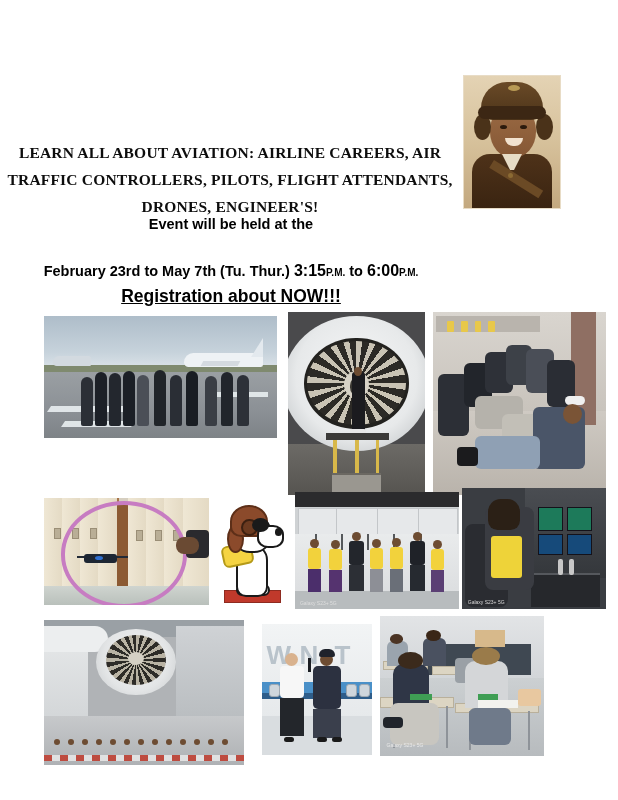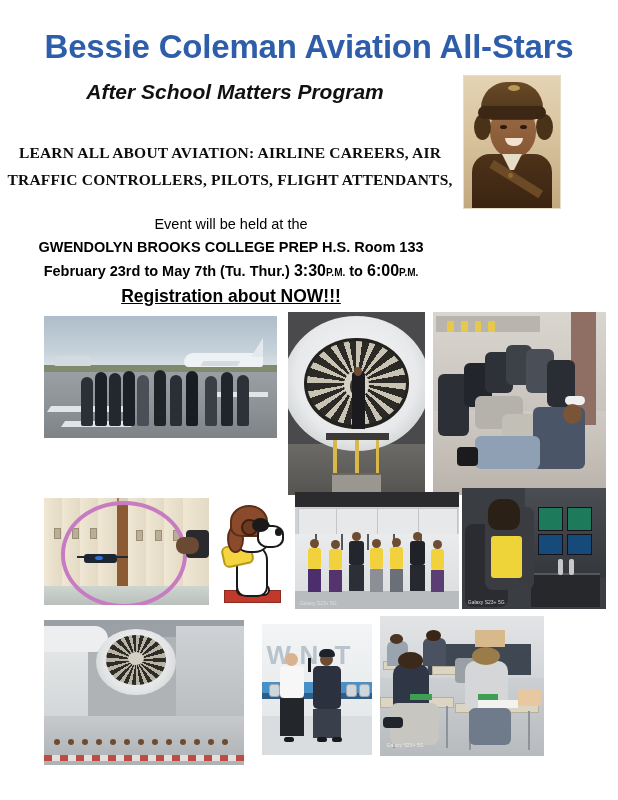--- a/index.html
+++ b/index.html
@@ -46,21 +46,21 @@
   .slab.l3{top:171px;}
   .slab.l4{top:198px;}
 
   .evt{
     position:absolute;left:0;width:462px;
     text-align:center;
     font-family:"Liberation Sans",sans-serif;
     color:#000;
     white-space:nowrap;
   }
-  .evt.e1{top:216px;font-size:14.5px;}
+  .evt.e1{top:216px;font-size:14.5px;font-weight:bold;}
   .evt.e2{top:239px;font-size:14.5px;font-weight:bold;}
   .evt.e3{top:262px;font-size:14.5px;font-weight:bold;}
   .evt.e3 .small{font-size:10px;font-weight:bold;}
   .evt.e3 .big{font-size:16px;font-weight:bold;}
   .evt.e4{top:286px;font-size:17.5px;font-weight:bold;text-decoration:underline;}
 
   
   .portrait{
     position:absolute;left:463px;top:75px;width:96px;height:132px;
     background:
@@ -268,30 +268,28 @@
   .cl-stu{position:absolute;}
   .cl-head{border-radius:50%;}
   .cl-chair{position:absolute;background:#9aa0a6;border-radius:4px;}
   .cl-wm{position:absolute;left:4%;bottom:6%;font-size:5px;color:#e8e8e8;}
 </style>
 </head>
 <body>
 
 <div class="flyer">
 
-  <div class="title">Bessie Coleman Aviation All-Stars</div>
-  <div class="subtitle">After School Matters Program</div>
 
   <div class="slab l2">LEARN ALL ABOUT AVIATION: AIRLINE  CAREERS, AIR</div>
   <div class="slab l3">TRAFFIC CONTROLLERS, PILOTS, FLIGHT ATTENDANTS,</div>
+  <div class="slab l4">DRONES, ENGINEER'S!</div>
 
   <div class="evt e1">Event will be held at the</div>
-  <div class="evt e2">GWENDOLYN BROOKS COLLEGE PREP H.S.  Room 133</div>
   <div class="evt e3">
-    <span>February 23rd to May 7th (Tu. Thur.) </span><span class="big">3:30</span><span class="small">P.M.</span><span> to </span><span class="big">6:00</span><span class="small">P.M.</span>
+    <span>February 23rd to May 7th (Tu. Thur.) </span><span class="big">3:15</span><span class="small">P.M.</span><span> to </span><span class="big">6:00</span><span class="small">P.M.</span>
   </div>
   <div class="evt e4">Registration about NOW!!!</div>
 
   <div class="portrait">
     <div class="p-bg"></div>
     <div class="p-body"></div>
     <div class="p-face"></div>
     <div class="p-earL"></div>
     <div class="p-earR"></div>
     <div class="p-cap"></div>

